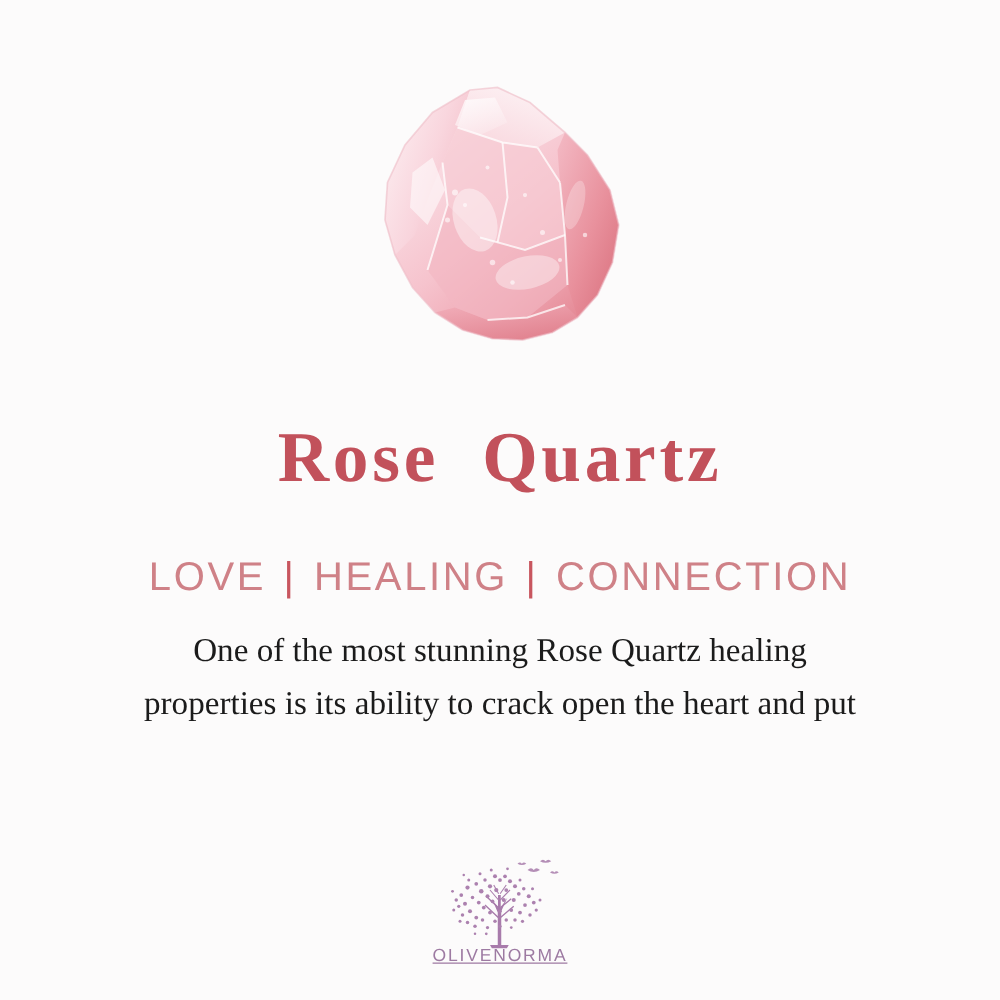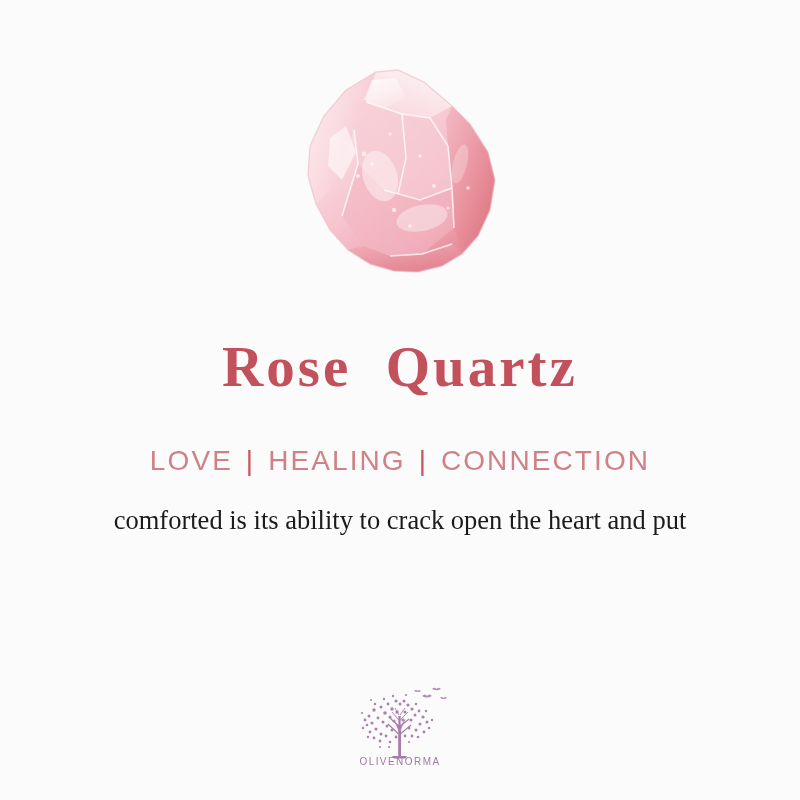--- a/index.html
+++ b/index.html
@@ -60,21 +60,21 @@
   }
 
   
   .tagline {
     position: absolute;
     left: 0;
     top: 444px;
     width: 800px;
     text-align: center;
     font-family: "Liberation Sans", sans-serif;
-    font-size: 28px;
+    font-size: 32px;
     font-weight: 300;
     letter-spacing: 2.1px;
     line-height: 34px;
     color: #cf8187;
     white-space: nowrap;
   }
   .tagline .sep {
     color: #c8565f;
     font-weight: 400;
     padding: 0 3px;
@@ -108,24 +108,25 @@
   }
   .logo-mark {
     display: block;
     width: 120px;
     height: 78px;
   }
   .logo-word {
     display: block;
     margin-top: -4px;
     font-family: "Liberation Sans", sans-serif;
-    font-size: 10px;
+    font-size: 14px;
     letter-spacing: 1.45px;
     color: #9d7aa2;
     font-weight: 400;
+    text-decoration: underline;
   }
 </style>
 </head>
 <body>
 
 <div class="poster">
 
   <div class="stone-area">
     <div class="stone-wrap">
       <svg class="stone-svg" viewBox="0 0 198 208" xmlns="http://www.w3.org/2000/svg">
@@ -218,21 +219,22 @@
 
   <div class="tagline">
     <span>LOVE</span>
     <span class="sep">|</span>
     <span>HEALING</span>
     <span class="sep">|</span>
     <span>CONNECTION</span>
   </div>
 
   <div class="body-copy">
-    <span class="ln">comforted is its ability to crack open the heart and put</span>
+    <span class="ln">One of the most stunning Rose Quartz healing</span>
+    <span class="ln">properties is its ability to crack open the heart and put</span>
   </div>
 
   <div class="logo">
     <svg class="logo-mark" viewBox="0 0 120 78" xmlns="http://www.w3.org/2000/svg">
       <g>
         <path d="M58.2 74 L58.2 48 L54 38 L58.4 44 L58.4 34 L60.6 34 L60.6 44 L66 36
                  L61 47 L61 74 Z" fill="#a87bab"></path>
         <path d="M52 74 L67 74 L65.5 76.5 L53.5 76.5 Z" fill="#a87bab"></path>
         <path d="M58.6 52 L48 42 M60.4 52 L71 43 M58.6 44 L50 36 M60.4 44 L69 37" stroke="#a87bab" stroke-width="1.1" fill="none"></path>
         <path d="M58.8 38 L52 30 M60.2 38 L68 30 M58.9 33 L55 26 M60.1 33 L65 26" stroke="#ab80ae" stroke-width="0.9" fill="none"></path>

